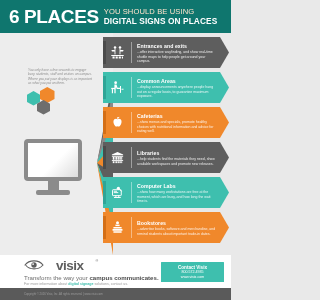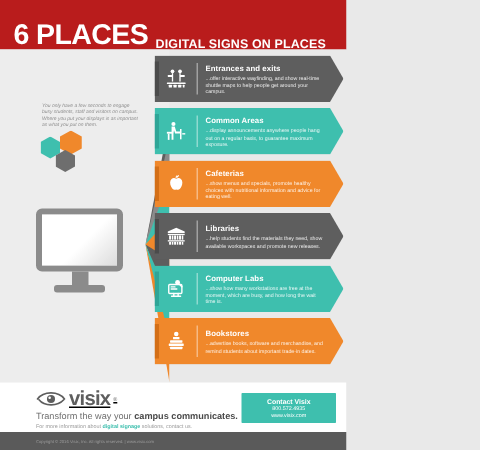--- a/index.html
+++ b/index.html
@@ -7,23 +7,23 @@
     width: 231px; height: 300px;
     font-family: "Liberation Sans", sans-serif;
     background: #e9e9e9;
     overflow: hidden;
     position: relative;
   }
 
   
   .header {
     height: 33px;
-    background: #b91c1c;
+    background: #0f766e;
     display: flex;
-    align-items: flex-end;
+    align-items: center;
     padding: 0 6px 0 9px;
   }
   .hdr-big {
     color: #ffffff;
     font-size: 19px;
     font-weight: bold;
     letter-spacing: -0.4px;
     line-height: 19px;
     white-space: nowrap;
   }
@@ -149,21 +149,21 @@
   .t-teal   { background: #2fa597; }
   .t-orange { background: #d46f17; }
 
   
   .footer {
     height: 33px;
     background: #ffffff;
     position: relative;
     padding: 4px 0 0 24px;
   }
-  .logo-row { display:flex; align-items:center; gap:2px;text-decoration:underline; }
+  .logo-row { display:flex; gap:12px; }
   .eye-ico { width: 20px; height: 11px; }
   .logo-word {
     font-size: 13.5px; font-weight: bold; color: #5e5e5e;
     letter-spacing:-0.5px; line-height:13px;
   }
   .logo-tm { font-size:3.6px; color:#5e5e5e; vertical-align: super; }
   .tagline {
     margin-top:2px;
     font-size:6.1px; color:#6e6e6e; line-height:7px; white-space:nowrap;
   }
@@ -197,20 +197,21 @@
     padding-left:24px;
   }
   .legal span { font-size:2.8px; color:#9d9d9d; line-height:4px; }
 </style>
 </head>
 <body>
 
 <div class="header">
   <div class="hdr-big">6 PLACES</div>
   <div class="hdr-sub">
+    <span class="l1">YOU SHOULD BE USING</span>
     <span class="l2">DIGITAL SIGNS ON PLACES</span>
   </div>
 </div>
 
 <div class="canvas">
 
   <div class="intro">You only have a few seconds to engage busy students, staff and visitors on campus. Where you put your displays is as important as what you put on them.</div>
 
   <div class="hex a"></div>
   <div class="hex b"></div>

